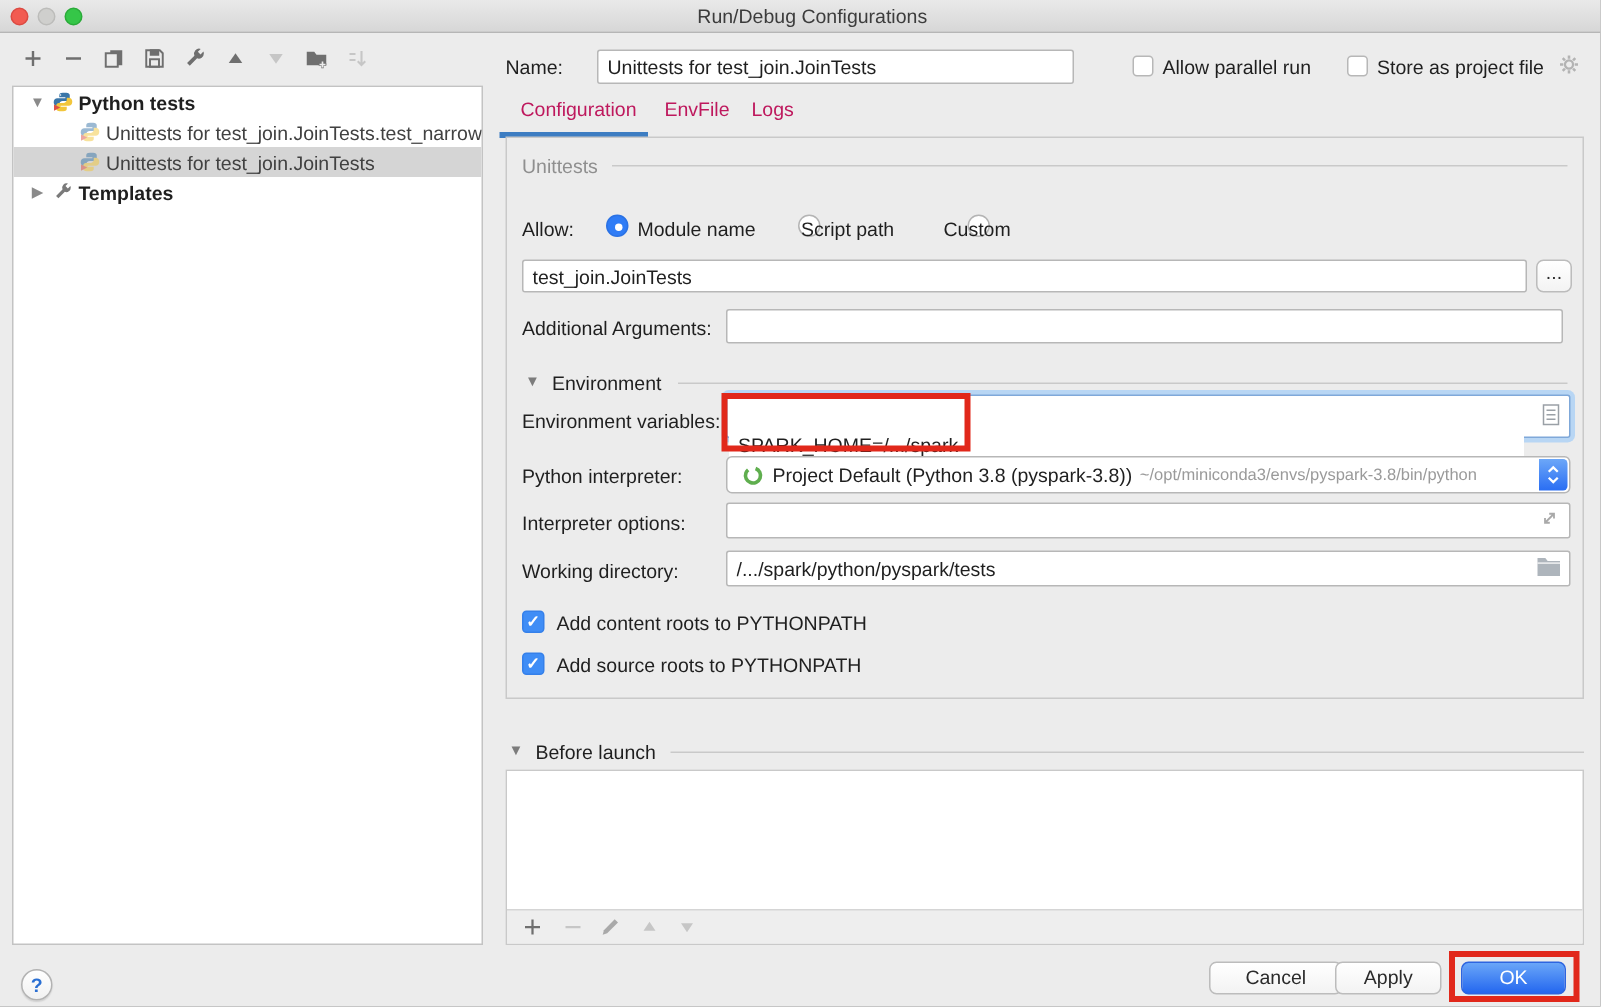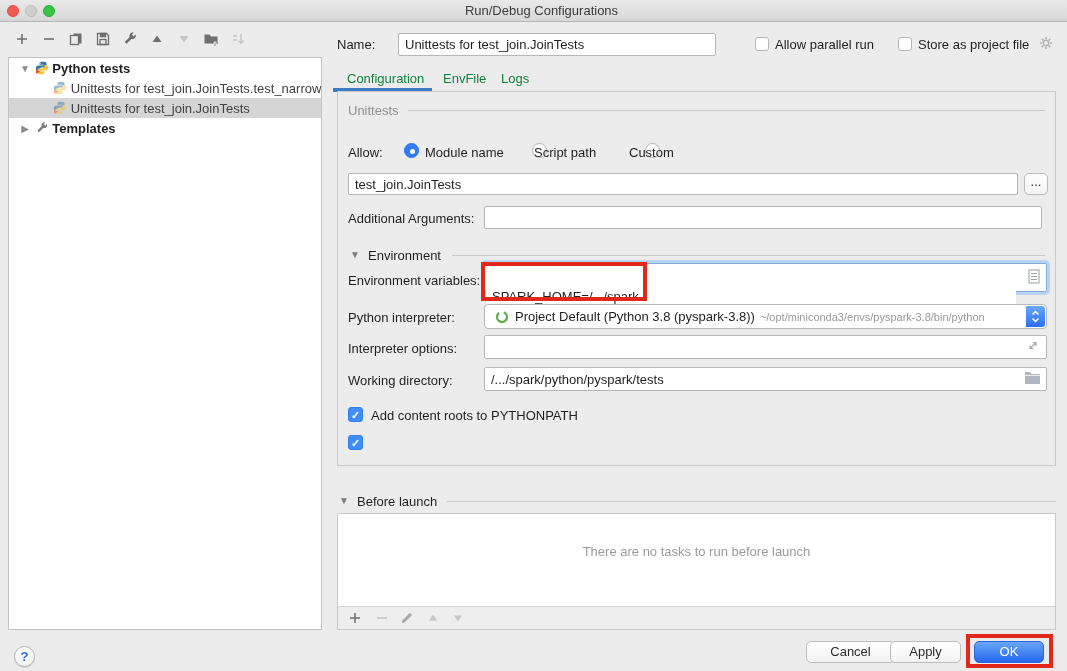--- a/index.html
+++ b/index.html
@@ -39,21 +39,21 @@
   .cbx { position:absolute; width:15px; height:15px; border-radius:3px; background:#fff; border:1px solid #b7b7b7; }
   .cbx.on { background:#3f8df6; border-color:#3580ea; color:#fff; text-align:center;
             line-height:14px; font-size:11px; font-weight:bold; }
   .radio { display:inline-block; width:15px; height:15px; border-radius:50%; background:#fff;
            border:1px solid #b4b4b4; vertical-align:-3px; position:relative; }
   .radio.sel2 { background:#2f7cf6; border-color:#2b72e4; }
   .radio.sel2::after { content:""; position:absolute; left:4.5px; top:4.5px; width:5px; height:5px;
                        border-radius:50%; background:#fff; }
 
   
-  .tab { position:absolute; top:71px; line-height:16px; color:#15803d; cursor:default; }
+  .tab { position:absolute; top:65px; line-height:16px; color:#be185d; cursor:default; }
   .tab-underline { position:absolute; left:333px; top:88px; width:99px; height:4px; background:#3d7dc2; }
 
   .panel { position:absolute; border:1px solid #c9c9c9; }
   .group-label { color:#8f8f8f; }
 
   .dropdown { position:absolute; background:#fff; border:1px solid #b7b7b7; border-radius:4px;
               display:flex; align-items:center; padding-left:10px; overflow:hidden; }
   .dd-path { color:#9a9a9a; font-size:11px; margin-left:5px; white-space:nowrap; }
   .stepper { position:absolute; right:1px; top:1px; bottom:1px; width:19px;
              background:linear-gradient(#6ca7f8,#2a6ef3); border-radius:0 3px 3px 0;
@@ -263,28 +263,28 @@
       <svg width="17" height="13" viewBox="0 0 17 13">
           <path d="M1 1h5.2l1.6 2H16v10H1z" fill="#aeb5bc"></path>
           <path d="M1 4.4h15" stroke="#fff" stroke-width="1" opacity=".8"></path>
         </svg>
     </span>
 
     
     <div class="cbx on" style="left:10px; top:315px"><span>✓</span></div>
     <div class="lbl" style="left:33px; top:316px">Add content roots to PYTHONPATH</div>
     <div class="cbx on" style="left:10px; top:343px"><span>✓</span></div>
+    <div class="lbl" style="left:33px; top:344px">Add source roots to PYTHONPATH</div>
   </div>
 
   <span class="sec-tri abs" style="left:339px; top:495px">▼</span>
   <div class="lbl" style="left:357px; top:494px">Before launch</div>
   <div class="grey-rule" style="left:447px; width:609px; top:501px"></div>
 
   <div class="panel" style="left:337px; top:513px; width:719px; height:117px; background:#fff">
-    <div class="empty-msg" style="top:30px">There are no tasks to run before launch</div>
     <div class="bl-toolbar">
       <span class="bl-icon" style="left:10px">
         <svg width="14" height="14" viewBox="0 0 14 14">
             <path d="M7 2v10M2 7h10" stroke="#6f6f6f" stroke-width="1.5" fill="none"></path>
           </svg>
       </span>
       <span class="bl-icon" style="left:37px">
         <svg width="14" height="14" viewBox="0 0 14 14">
             <path d="M2 7h10" stroke="#c6c6c6" stroke-width="1.5" fill="none"></path>
           </svg>

